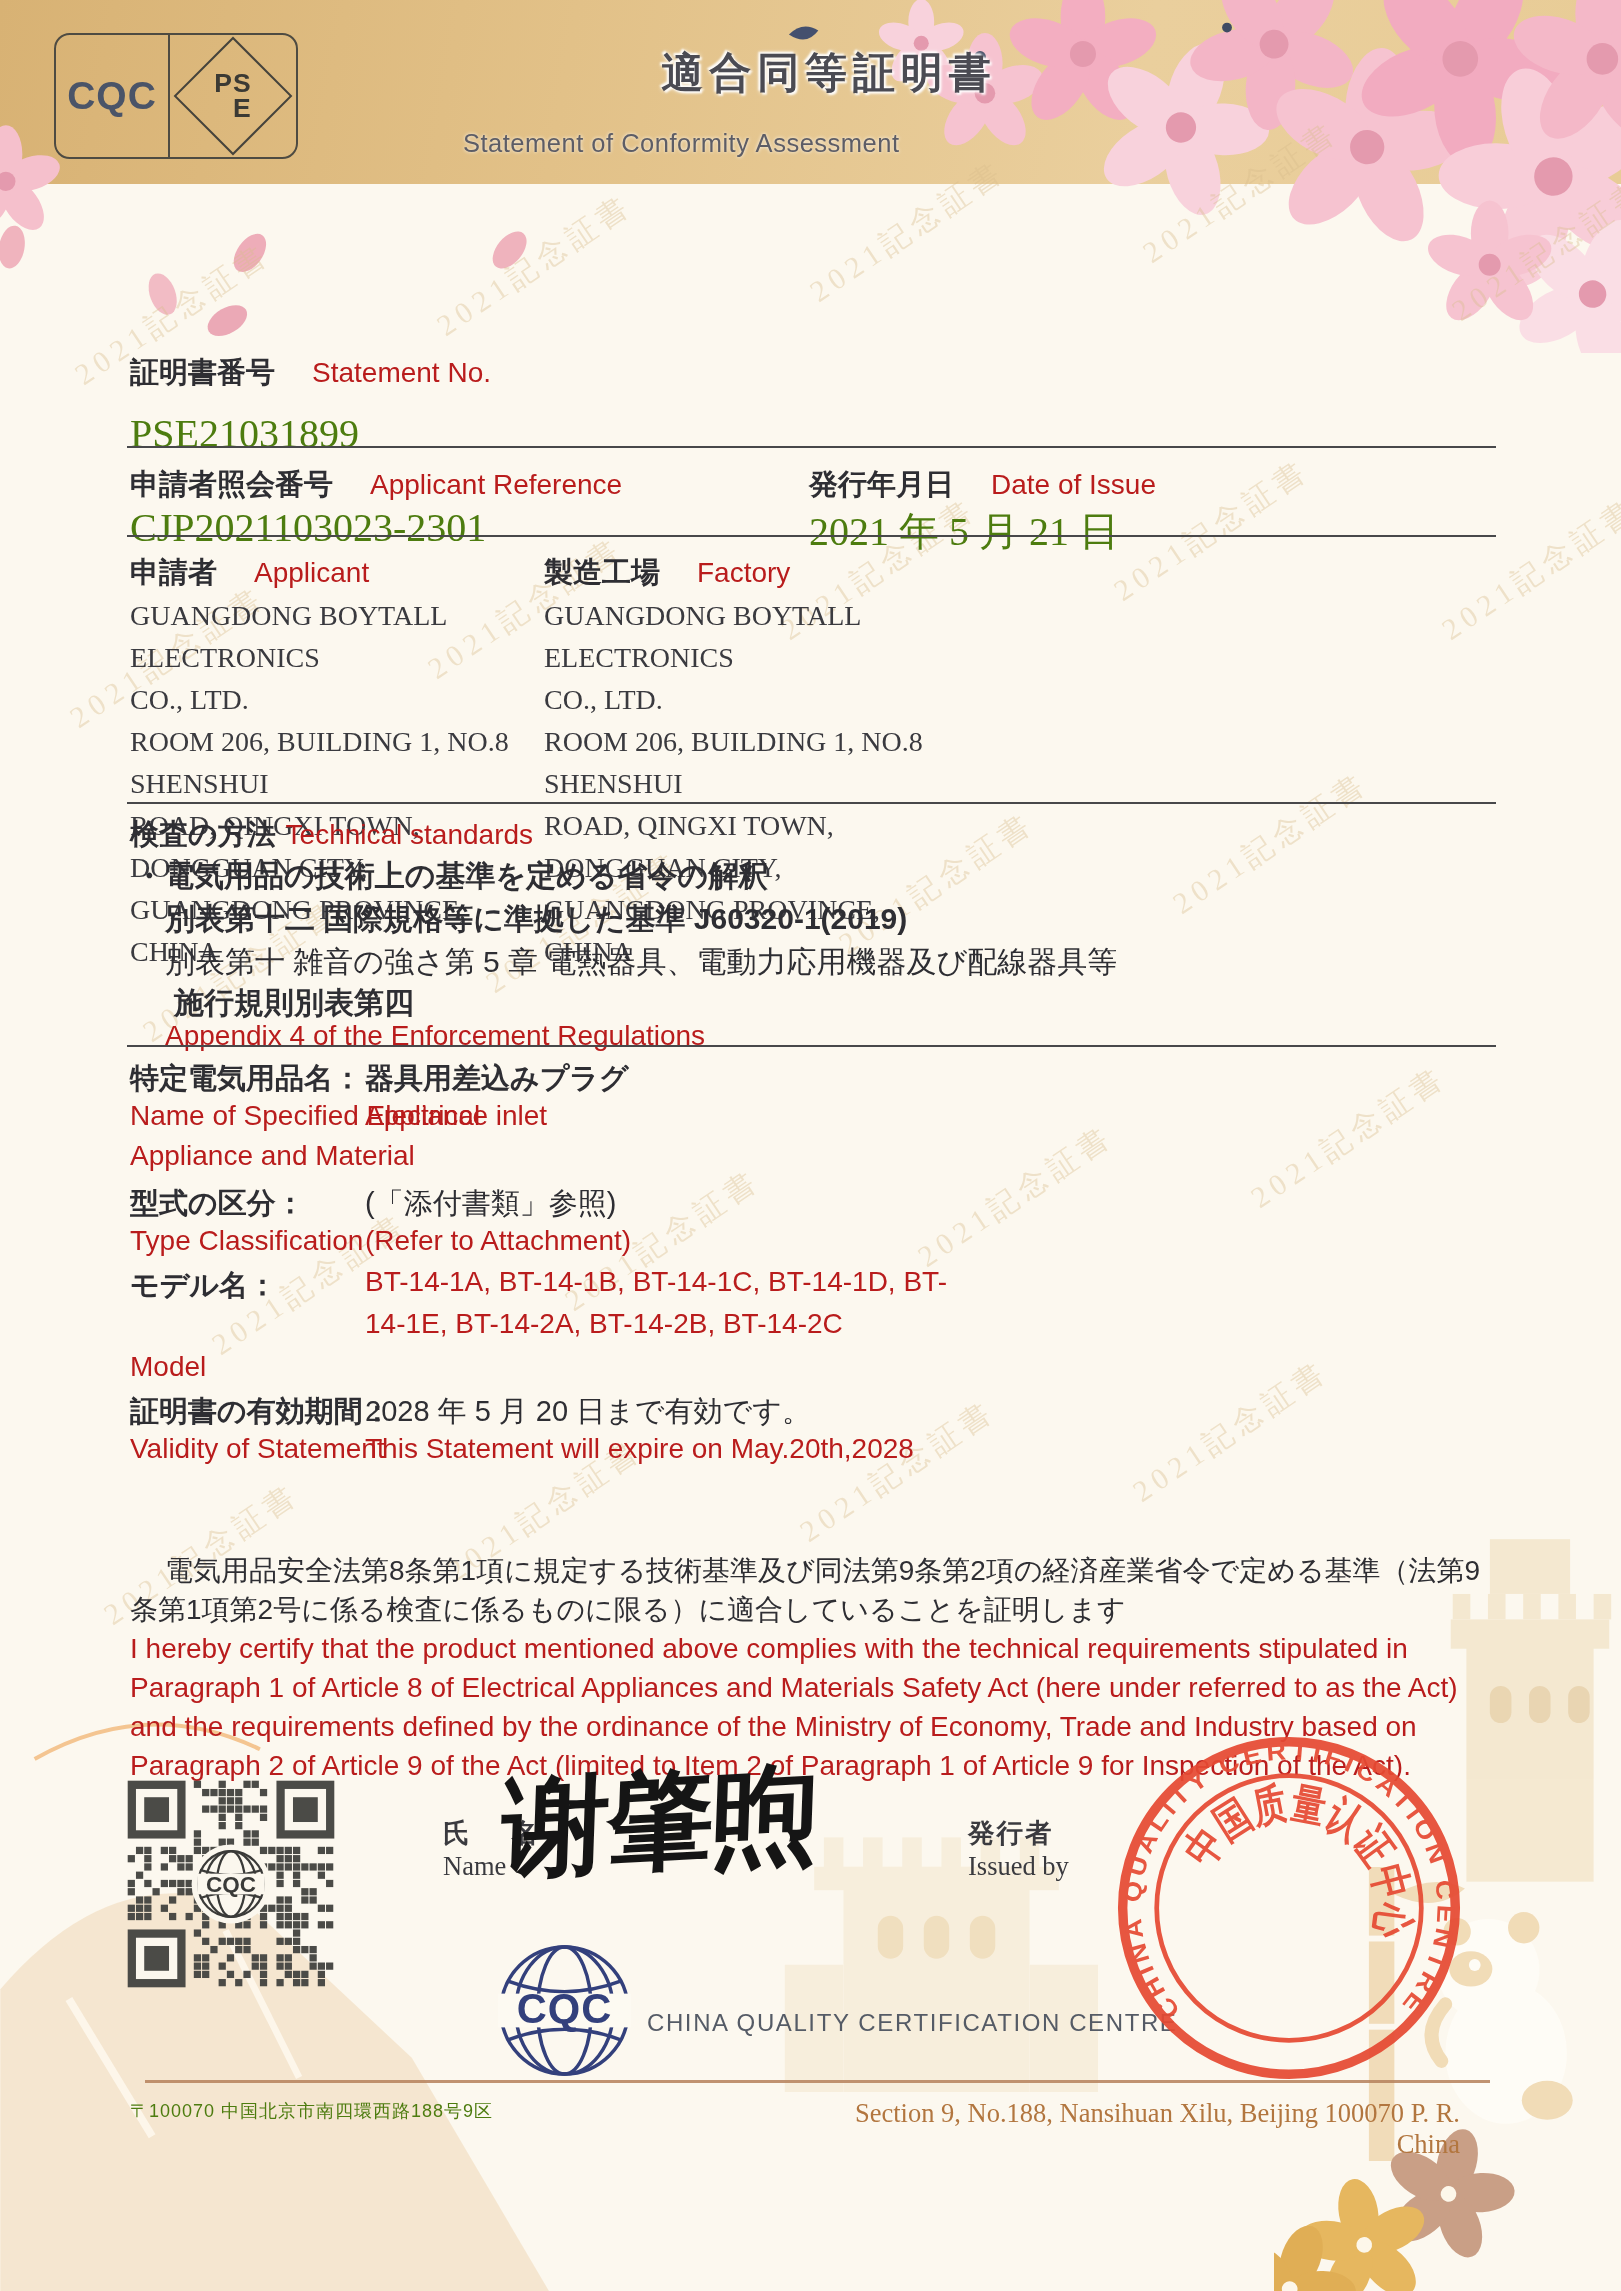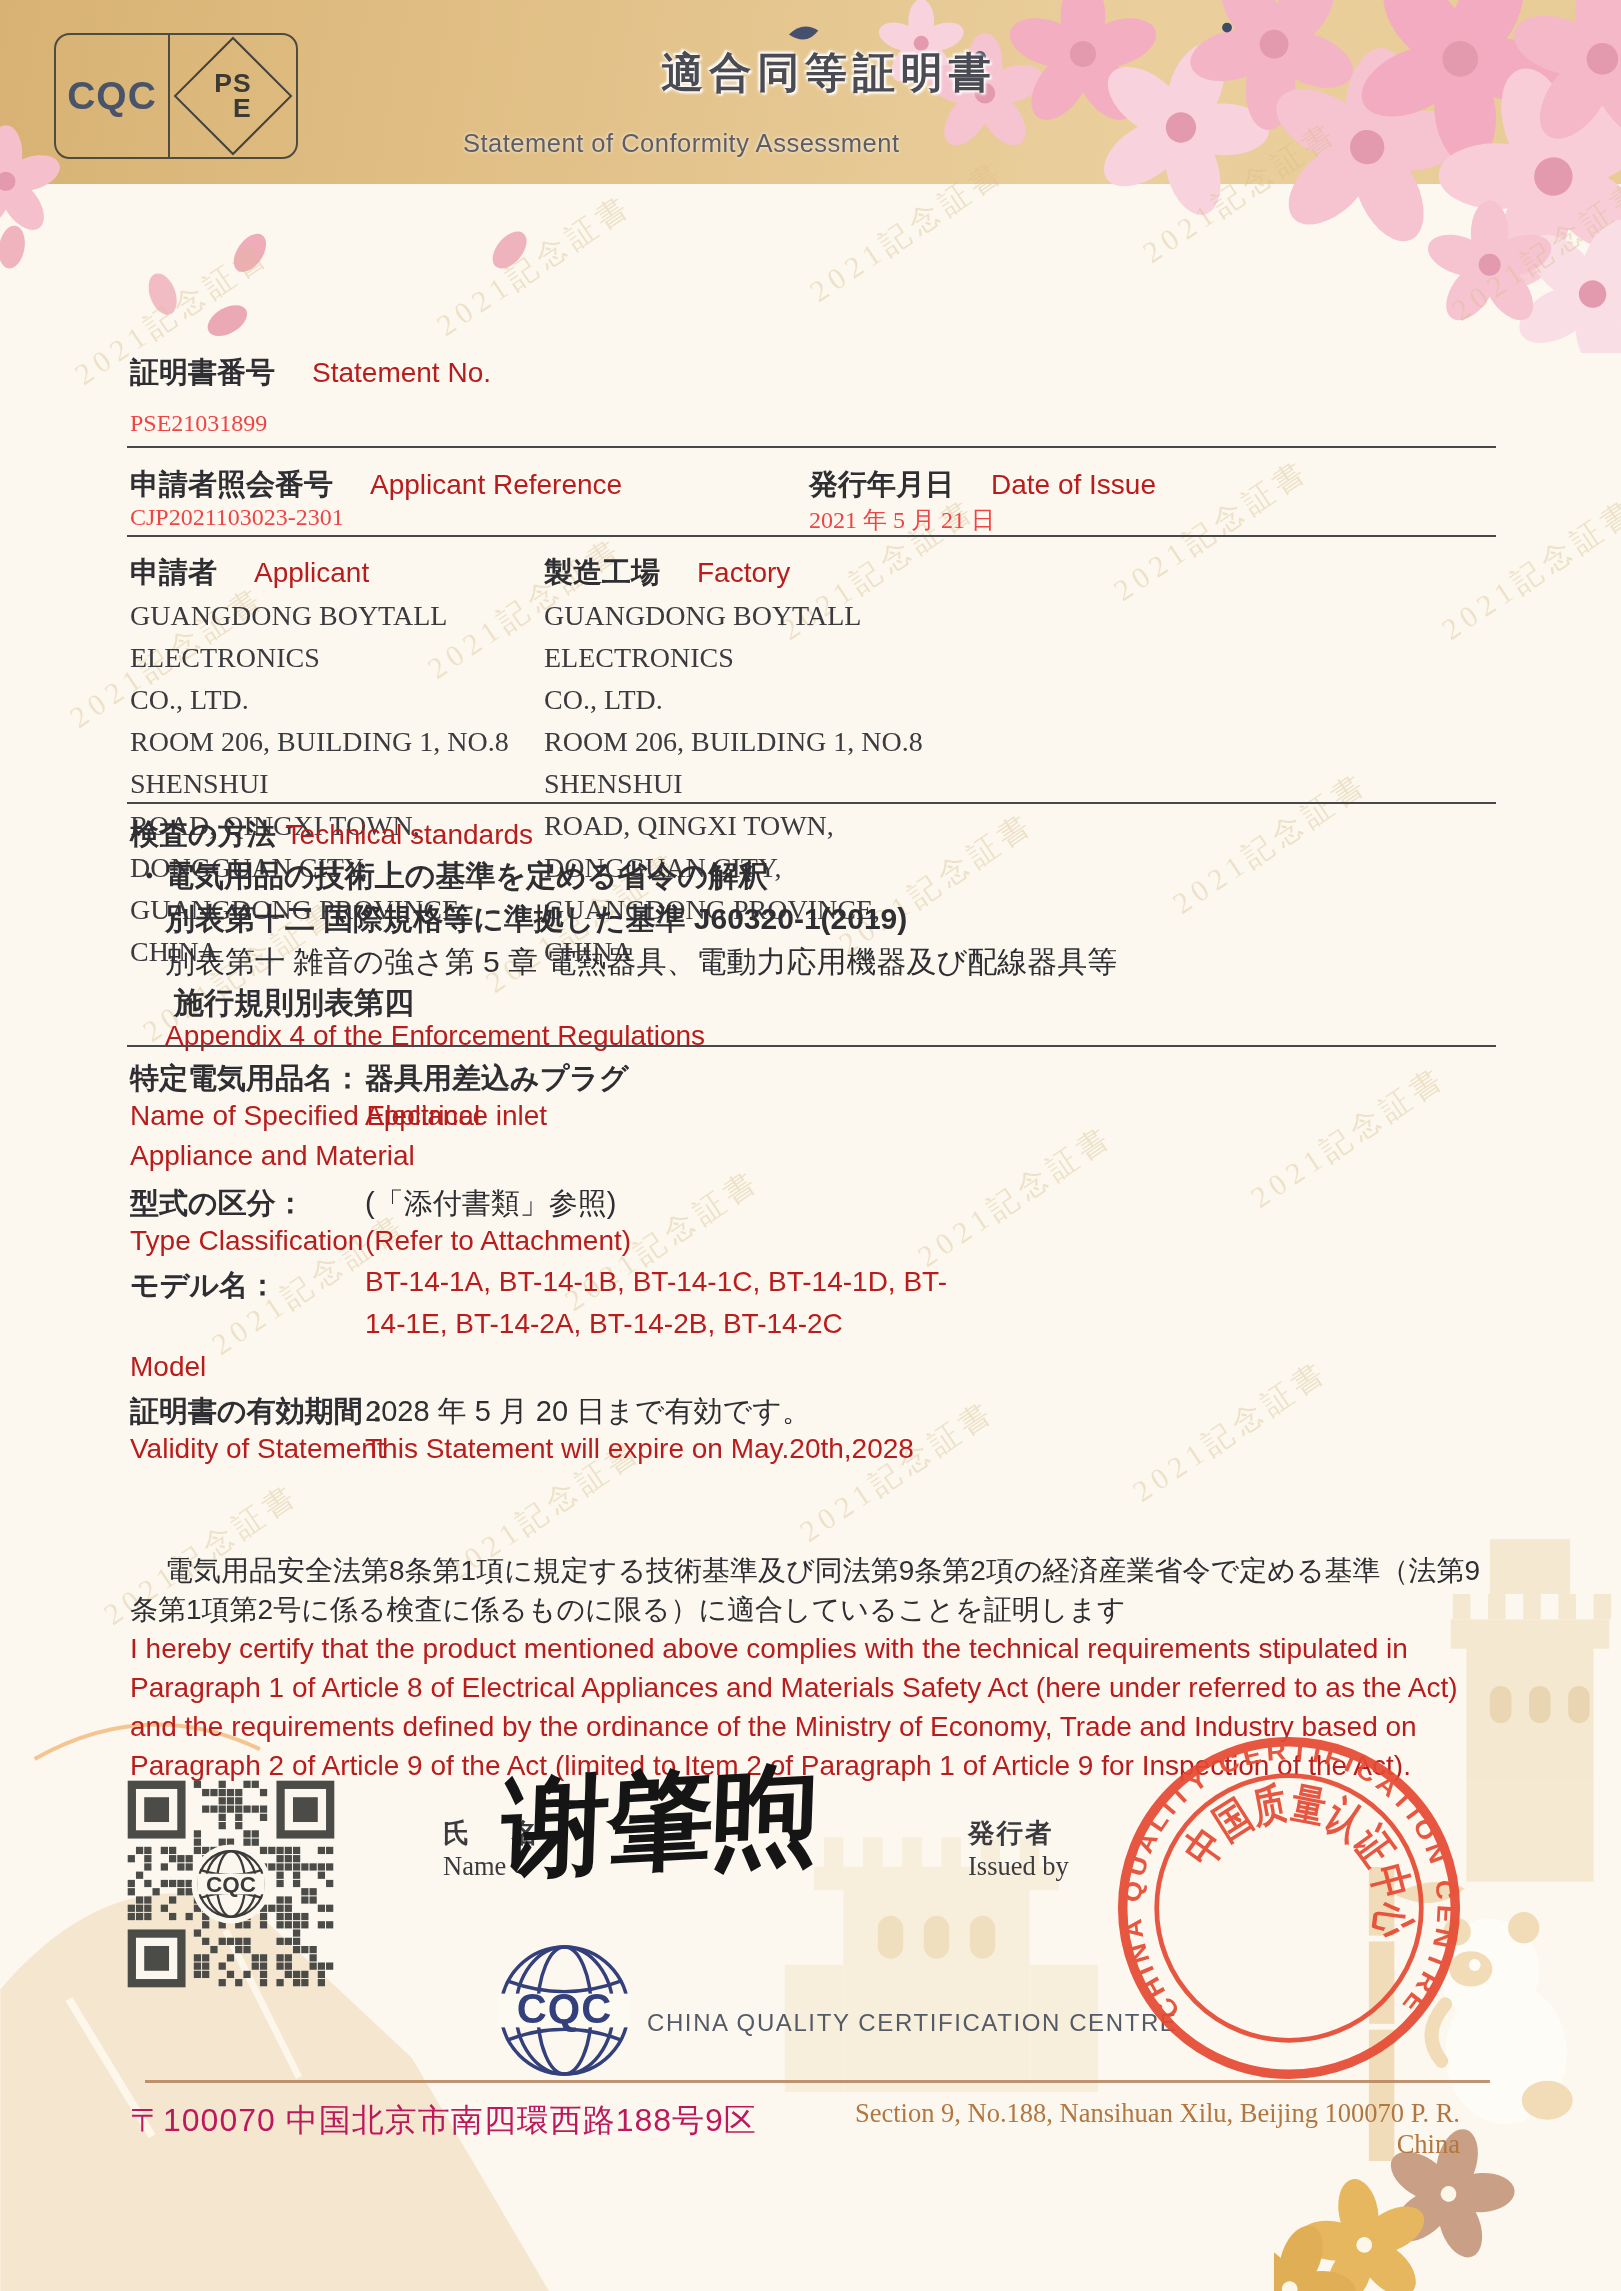--- a/index.html
+++ b/index.html
@@ -18,35 +18,35 @@
     font-weight:bold;color:#3b3a34;font-size:26.5px;line-height:25.5px;letter-spacing:1px;}
   .title-jp{position:absolute;left:437px;top:45px;width:784px;text-align:center;font-size:42px;font-weight:bold;
     color:#4b4b53;letter-spacing:5.9px;text-shadow:0 0 4.9px #fff,2px 2px 2px rgba(255,255,255,.9),-2px -2px 2px rgba(255,255,255,.9);}
   .title-en{position:absolute;left:463px;top:129px;width:588px;text-align:left;
     font-family:"Liberation Sans",sans-serif;font-size:25.5px;color:#5d5d66;letter-spacing:0.5px;
     text-shadow:0 0 3.9px rgba(255,255,255,.9);}
   
   .abs{position:absolute;}
   .jp{font-family:"Liberation Sans","DejaVu Sans",sans-serif;font-weight:600;font-size:29px;color:#2e2e33;}
   .en{font-family:Liberation Sans, sans-serif;font-size:28px;color:#b91c1c;}
-  .val{font-family:"Liberation Serif","DejaVu Serif",serif;font-size:24px;color:#ef4444;}
+  .val{font-family:"Liberation Serif","DejaVu Serif",serif;font-size:40px;color:#4d7c0f;}
   .addr{font-family:"Liberation Serif","DejaVu Serif",serif;font-size:28px;color:#3a3a3f;}
   .rule{position:absolute;left:127px;width:1369px;height:2px;background:#48484a;}
   .gap{display:inline-block;width:33px;}
   .wm{position:absolute;font-family:"Liberation Serif",serif;font-size:30px;color:#d9bd8c;opacity:.38;
       letter-spacing:5.9px;transform:rotate(-34deg);white-space:nowrap;z-index:1;}
   .decl{line-height:39px;}
   
   .sig-label-jp{font-family:"Liberation Sans",sans-serif;font-weight:600;font-size:26.5px;color:#3a3a3f;letter-spacing:7.8px;}
   .sig-label-en{font-family:"Liberation Serif",serif;font-size:26.5px;color:#3a3a3f;}
   .signature{font-family:"DejaVu Serif","Liberation Serif",serif;font-weight:bold;font-size:108px;color:#151515;
     letter-spacing:-3.9px;transform:rotate(-3deg) skewX(-5deg);line-height:1;}
   .org-jp{font-family:"Liberation Serif",serif;font-size:46px;color:#414d68;letter-spacing:1px;}
   .org-en{font-family:"Liberation Sans",sans-serif;font-size:24px;color:#555b66;letter-spacing:1.6px;}
-  .footer-left{font-family:"Liberation Sans",sans-serif;font-size:32px;color:#be185d;letter-spacing:1px;}
+  .footer-left{font-family:"Liberation Sans",sans-serif;font-size:18px;color:#4d7c0f;letter-spacing:1px;}
   .footer-right{font-family:"Liberation Serif",serif;font-size:26.5px;color:#b2763f;}
   .z2{z-index:2;}
   svg{display:block;}
 </style>
 </head>
 <body>
 
 <div class="page">
 
   <div class="header-band" style="background:linear-gradient(100deg,#d8b274 0%,#e2c188 35%,#eacf9d 70%,#e8cc96 100%);"></div>

